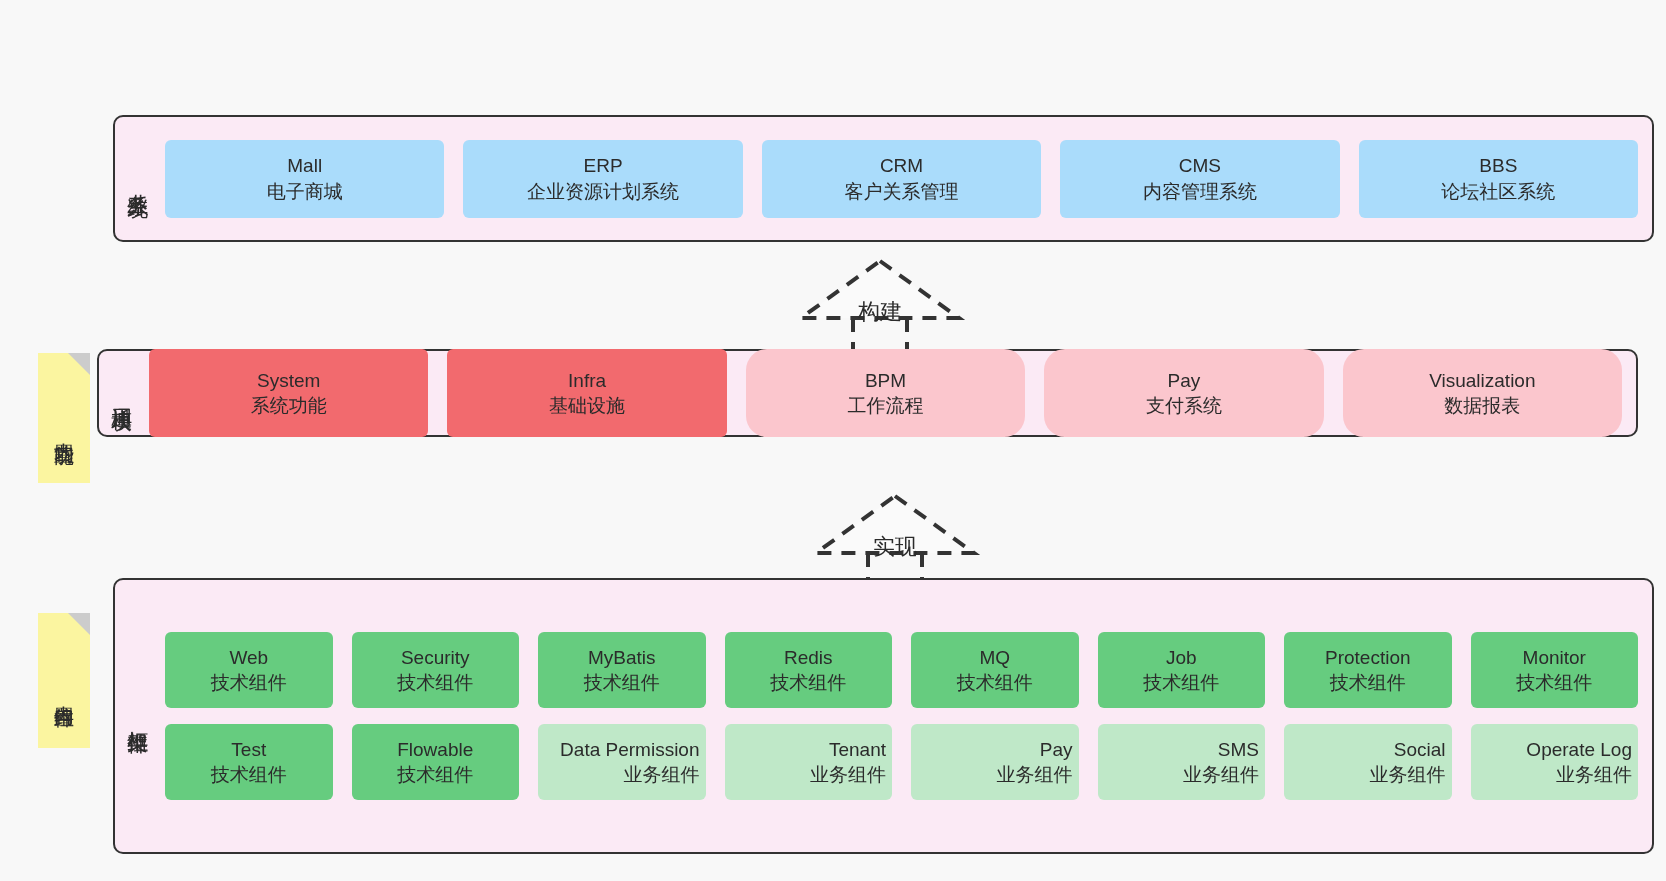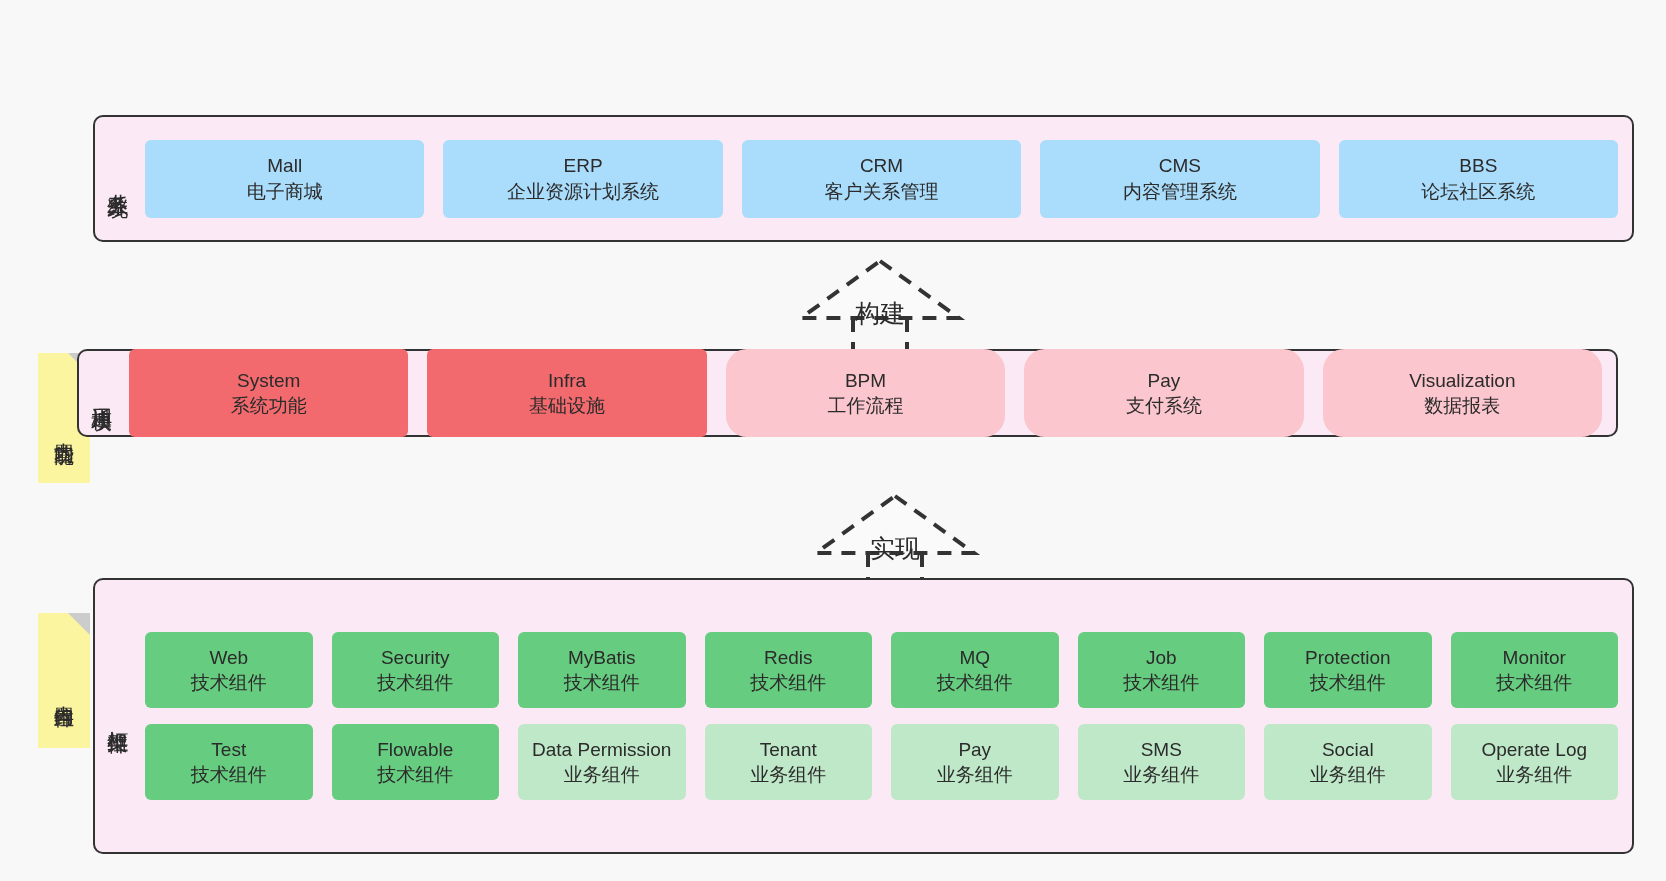--- a/index.html
+++ b/index.html
@@ -20,20 +20,21 @@
   
   .layer {
     position: absolute;
     box-sizing: border-box;
     background: #fbeaf5;
     border: 2px solid #333333;
     border-radius: 10px;
     display: flex;
     flex-direction: row;
     align-items: stretch;
+    margin-left: 20px;
   }
   .layer-title {
     flex: 0 0 auto;
     width: 46px;
     display: flex;
     align-items: center;
     justify-content: center;
     font-size: 21px;
     line-height: 1.12;
     letter-spacing: 1px;
@@ -73,21 +74,21 @@
     padding: 4px 6px;
     min-width: 0;
   }
   .card .l1 { display: block; }
   .card .l2 { display: block; }
 
   .c-blue        { background: #aadcfb; height: 78px; }
   .c-red         { background: #f26a6e; height: 88px; }
   .c-pink        { background: #fbc6cd; height: 88px; border-radius: 21px; }
   .c-green       { background: #66cc7f; height: 76px; }
-  .c-green-light { background: #bfe8c8; height: 76px; }
+  .c-green-light { background: #bfe8c8; height: 76px; align-items: flex-end; }
 
   
   .note {
     position: absolute;
     box-sizing: border-box;
     background: #fbf5a0;
     width: 52px;
     display: flex;
     align-items: center;
     justify-content: center;
@@ -116,21 +117,21 @@
     position: absolute;
     width: 170px;
     height: 98px;
   }
   .arrow svg { display: block; overflow: visible; }
   .arrow-label {
     position: absolute;
     left: 50%;
     transform: translateX(-50%);
     top: 42px;
-    font-size: 25px;
+    font-size: 22px;
     color: #2b2b2b;
     background: transparent;
     white-space: nowrap;
     padding: 0 1px;
     z-index: 2;
   }
 </style>
 </head>
 <body>
 

